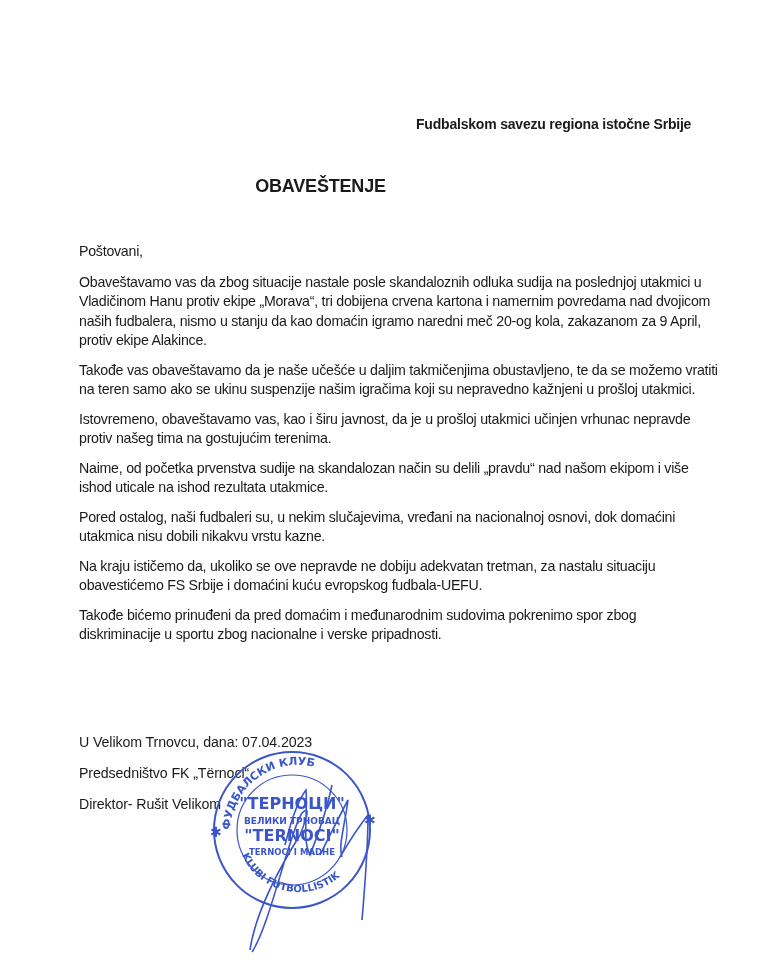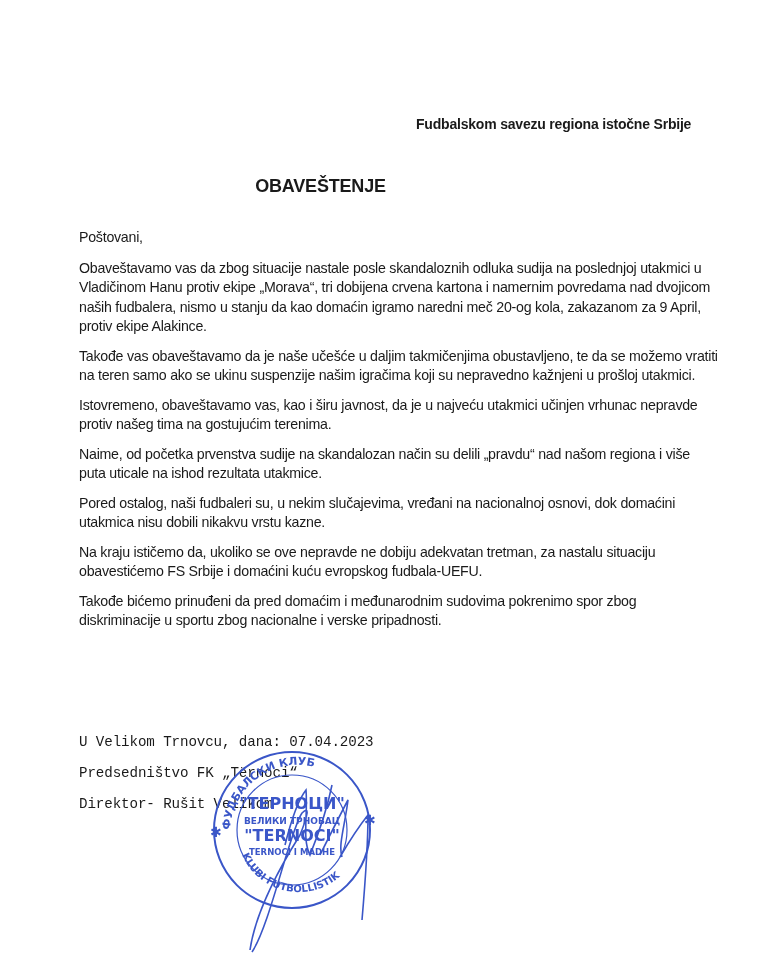--- a/index.html
+++ b/index.html
@@ -2,40 +2,40 @@
 <html><head>
 <meta charset="utf-8">
 <style>
   html, body { margin: 0; padding: 0; background: #ffffff; }
   body { width: 778px; height: 960px; position: relative; overflow: hidden;
          font-family: "Liberation Sans", sans-serif; color: #1a1a1a; }
   .doc { position: absolute; left: 0; top: 0; width: 778px; height: 960px; }
   .sender { position: absolute; left: 61px; top: 51px; font-weight: bold; font-size: 14px; letter-spacing: -0.2px; }
   .recipient { position: absolute; left: 416px; top: 116px; font-weight: bold; font-size: 14px; letter-spacing: -0.2px; }
   .title { position: absolute; left: 0; width: 641px; top: 176px; text-align: center; font-weight: bold; font-size: 18px; letter-spacing: -0.2px; }
-  .body { position: absolute; left: 79px; top: 228px; width: 640px; font-size: 14.2px; line-height: 19.5px; letter-spacing: -0.25px; }
+  .body { position: absolute; left: 79px; top: 242px; width: 640px; font-size: 14.2px; line-height: 19.5px; letter-spacing: -0.25px; }
   .body p { margin: 0 0 10px 0; }
   .body p.greeting { margin-bottom: 11px; }
   .closing { position: absolute; left: 79px; top: 733px; font-size: 14.2px; letter-spacing: -0.1px; }
-  .closing div { height: 31px; line-height: 19px; font-family: Liberation Mono, monospace; }
+  .closing div { height: 31px; line-height: 19px; }
   .stamp { position: absolute; left: 190px; top: 745px; width: 230px; height: 215px; pointer-events: none; }
 </style>
 </head>
 <body>
 
 <div class="doc">
   <div class="recipient">Fudbalskom savezu regiona istočne Srbije</div>
   <div class="title">OBAVEŠTENJE</div>
 
   <div class="body">
     <p class="greeting">Poštovani,</p>
     <p>Obaveštavamo vas da zbog situacije nastale posle skandaloznih odluka sudija na poslednjoj utakmici u Vladičinom Hanu protiv ekipe „Morava“, tri dobijena crvena kartona i namernim povredama nad  dvojicom naših fudbalera, nismo u stanju da kao domaćin igramo naredni meč 20-og kola, zakazanom za 9 April, protiv ekipe Alakince.</p>
     <p>Takođe vas obaveštavamo da je naše učešće u daljim takmičenjima obustavljeno, te da se možemo vratiti na teren samo ako se ukinu suspenzije našim igračima koji su nepravedno kažnjeni u prošloj utakmici.</p>
-    <p>Istovremeno, obaveštavamo vas, kao i širu javnost, da je u najveću utakmici učinjen vrhunac nepravde protiv našeg tima na gostujućim terenima.</p>
-    <p>Naime, od početka prvenstva sudije na skandalozan način su delili „pravdu“ nad našom regiona i više puta uticale na ishod rezultata utakmice.</p>
+    <p>Istovremeno, obaveštavamo vas, kao i širu javnost, da je u prošloj utakmici učinjen vrhunac nepravde protiv našeg tima na gostujućim terenima.</p>
+    <p>Naime, od početka prvenstva sudije na skandalozan način su delili „pravdu“ nad našom ekipom i više ishod uticale na ishod rezultata utakmice.</p>
     <p>Pored ostalog, naši fudbaleri su, u nekim slučajevima, vređani na nacionalnoj osnovi, dok domaćini utakmica nisu dobili nikakvu vrstu kazne.</p>
     <p>Na kraju ističemo da, ukoliko se ove nepravde ne dobiju adekvatan tretman, za nastalu situaciju obavestićemo FS Srbije i domaćini kuću evropskog fudbala-UEFU.</p>
     <p>Takođe bićemo prinuđeni da pred domaćim i međunarodnim sudovima pokrenimo spor zbog diskriminacije u sportu zbog nacionalne i verske pripadnosti.</p>
   </div>
 
   <div class="closing">
     <div>U Velikom Trnovcu, dana: 07.04.2023</div>
     <div>Predsedništvo FK „Tërnoci“</div>
     <div>Direktor- Rušit Velikom</div>
   </div>

